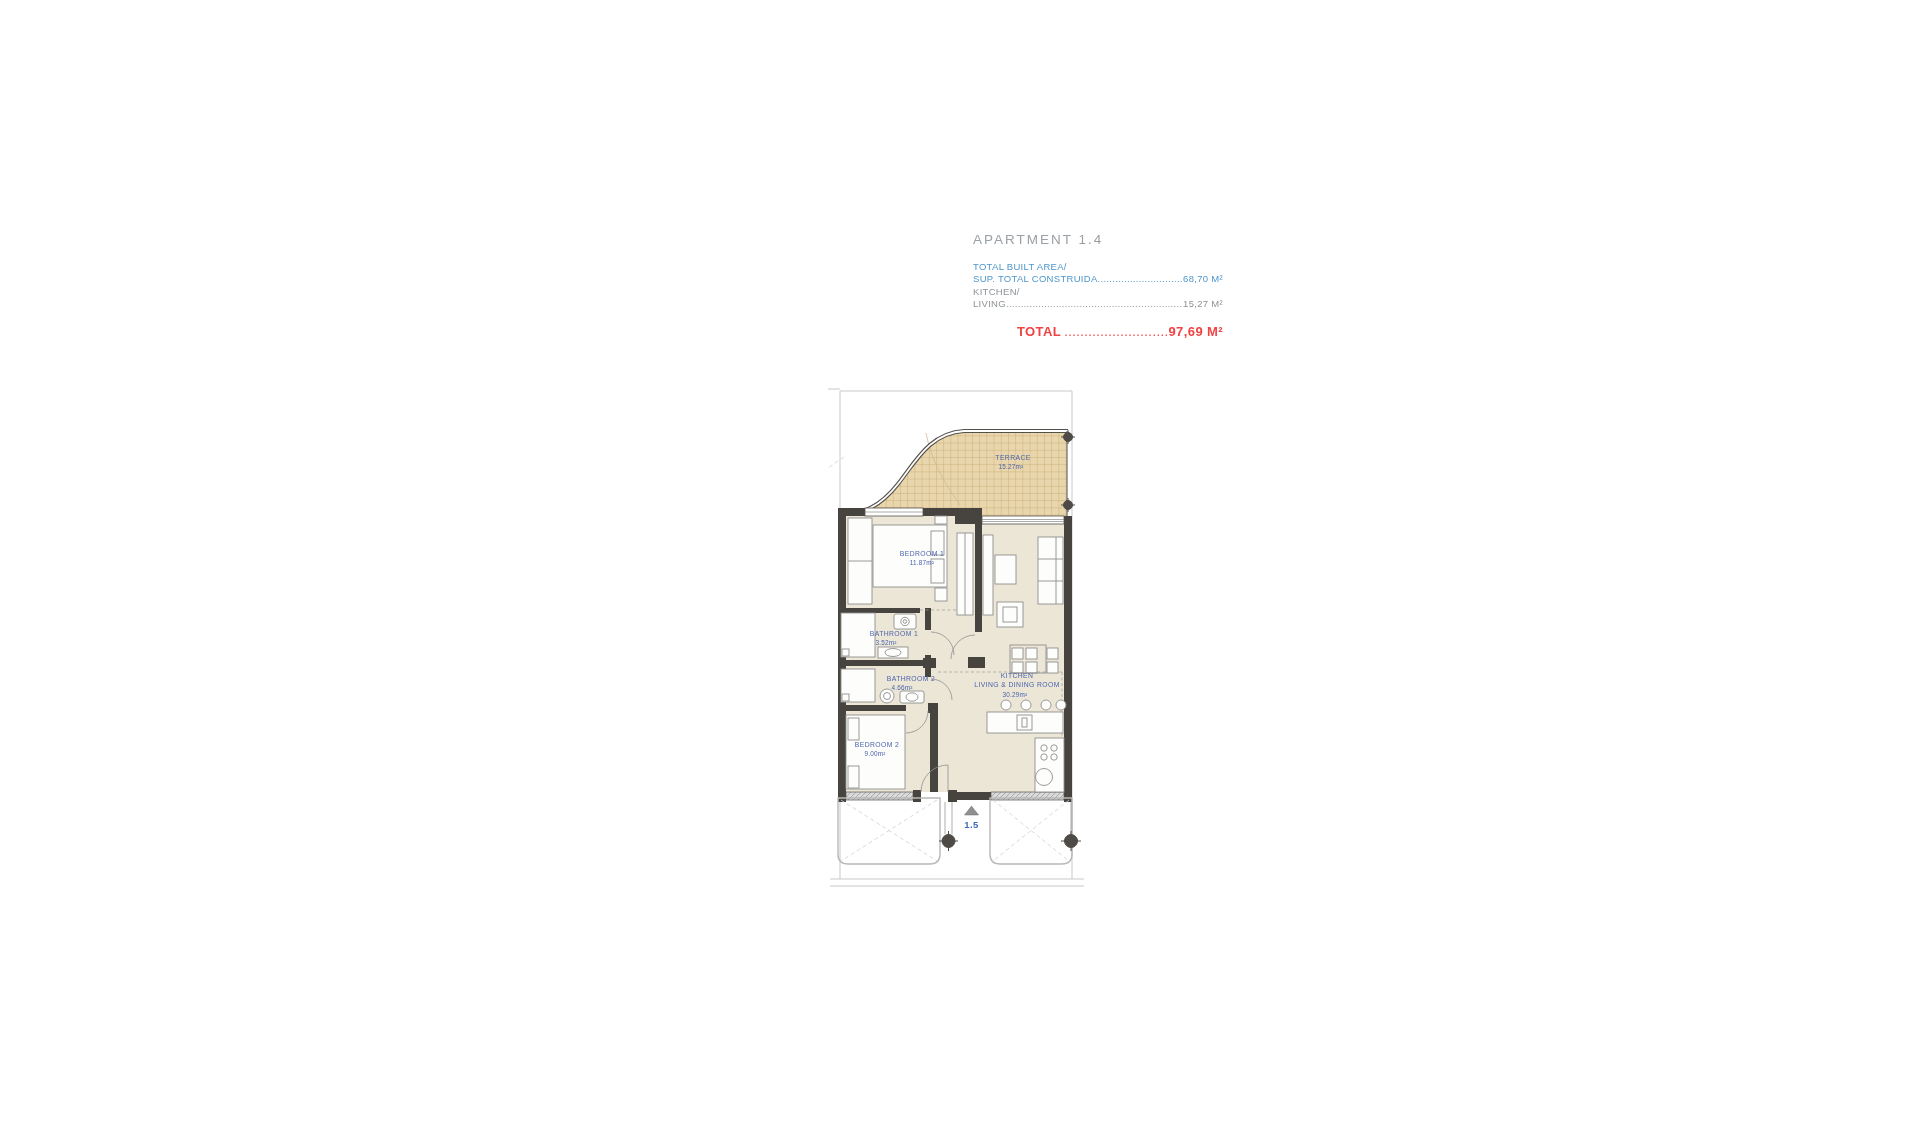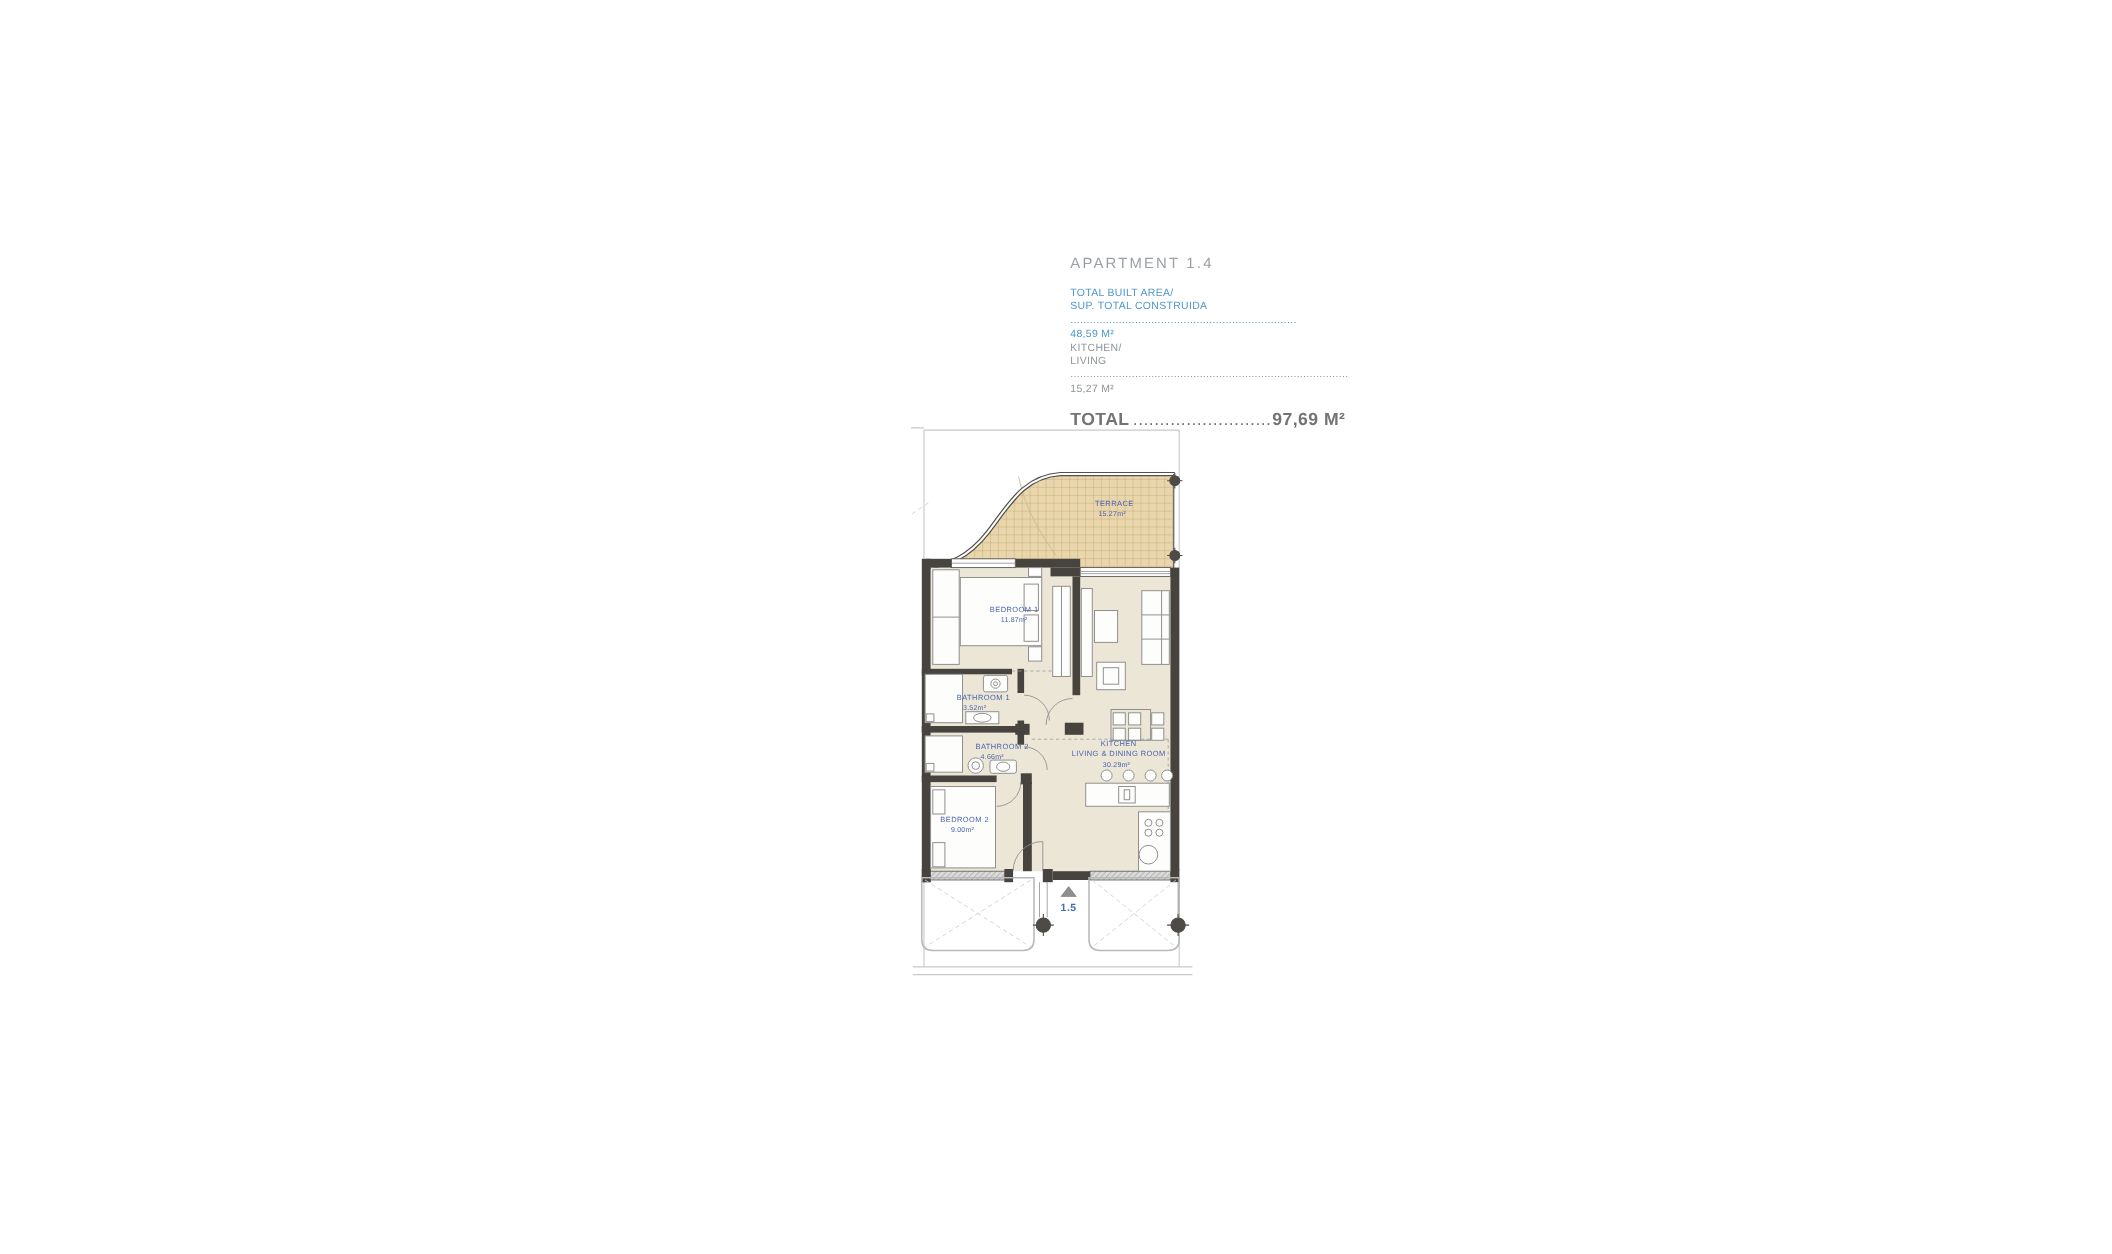--- a/index.html
+++ b/index.html
@@ -4,26 +4,26 @@
 <style>
   html,body{margin:0;padding:0;background:#ffffff;}
   .page{position:relative;width:1920px;height:1140px;background:#ffffff;overflow:hidden;
         font-family:"Liberation Sans", sans-serif;text-decoration:underline;}
   
   .summary{position:absolute;left:973px;top:232px;width:250px;}
   .apt-title{font-size:13.5px;color:#9aa0a5;letter-spacing:2px;margin:0 0 14px 0;font-weight:400;}
   .row{font-size:9.5px;line-height:12.4px;letter-spacing:0.3px;}
   .row.blue{color:#4e96cc;}
   .row.gray{color:#8e9497;}
-  .leader-line{display:flex;align-items:baseline;flex-direction:column;}
+  .leader-line{display:flex;align-items:baseline;}
   .leader-line .lbl{white-space:nowrap;}
   .leader-line .dots{flex:1;overflow:hidden;white-space:nowrap;}
   .leader-line .val{white-space:nowrap;}
-  .total-row{display:flex;align-items:baseline;margin-top:13px;font-size:16px;
-             color:#737373;font-weight:700;letter-spacing:0.4px;}
+  .total-row{display:flex;align-items:baseline;margin-top:13px;font-size:13px;
+             color:#ef4444;font-weight:700;letter-spacing:0.4px;margin-left:44px;}
   .total-row .lbl{white-space:nowrap;margin-right:3px;}
   .total-row .dots{flex:1;overflow:hidden;white-space:nowrap;font-weight:400;}
   .total-row .val{white-space:nowrap;}
   
   .plan-wrap{position:absolute;left:828px;top:385px;width:260px;height:520px;}
   svg text{font-family:"Liberation Sans", sans-serif;}
   .room-label{fill:#4a63ad;font-size:6.8px;letter-spacing:0.4px;}
   .room-area{fill:#4a63ad;font-size:6.4px;letter-spacing:0.2px;}
   .unit-label{fill:#3f6db5;font-size:9.5px;font-weight:700;letter-spacing:0.5px;}
 </style>
@@ -33,21 +33,21 @@
 <div class="page">
 
   <div class="summary">
     <div class="apt-title">APARTMENT 1.4</div>
 
     <div class="row blue">
       <div class="lbl">TOTAL BUILT AREA/</div>
       <div class="leader-line">
         <span class="lbl">SUP. TOTAL CONSTRUIDA</span>
         <span class="dots">......................................................................</span>
-        <span class="val">48,59 M²</span>
+        <span class="val">68,70 M²</span>
       </div>
     </div>
 
     <div class="row gray">
       <div class="lbl">KITCHEN/</div>
       <div class="leader-line">
         <span class="lbl">LIVING</span>
         <span class="dots">......................................................................................</span>
         <span class="val">15,27 M²</span>
       </div>

